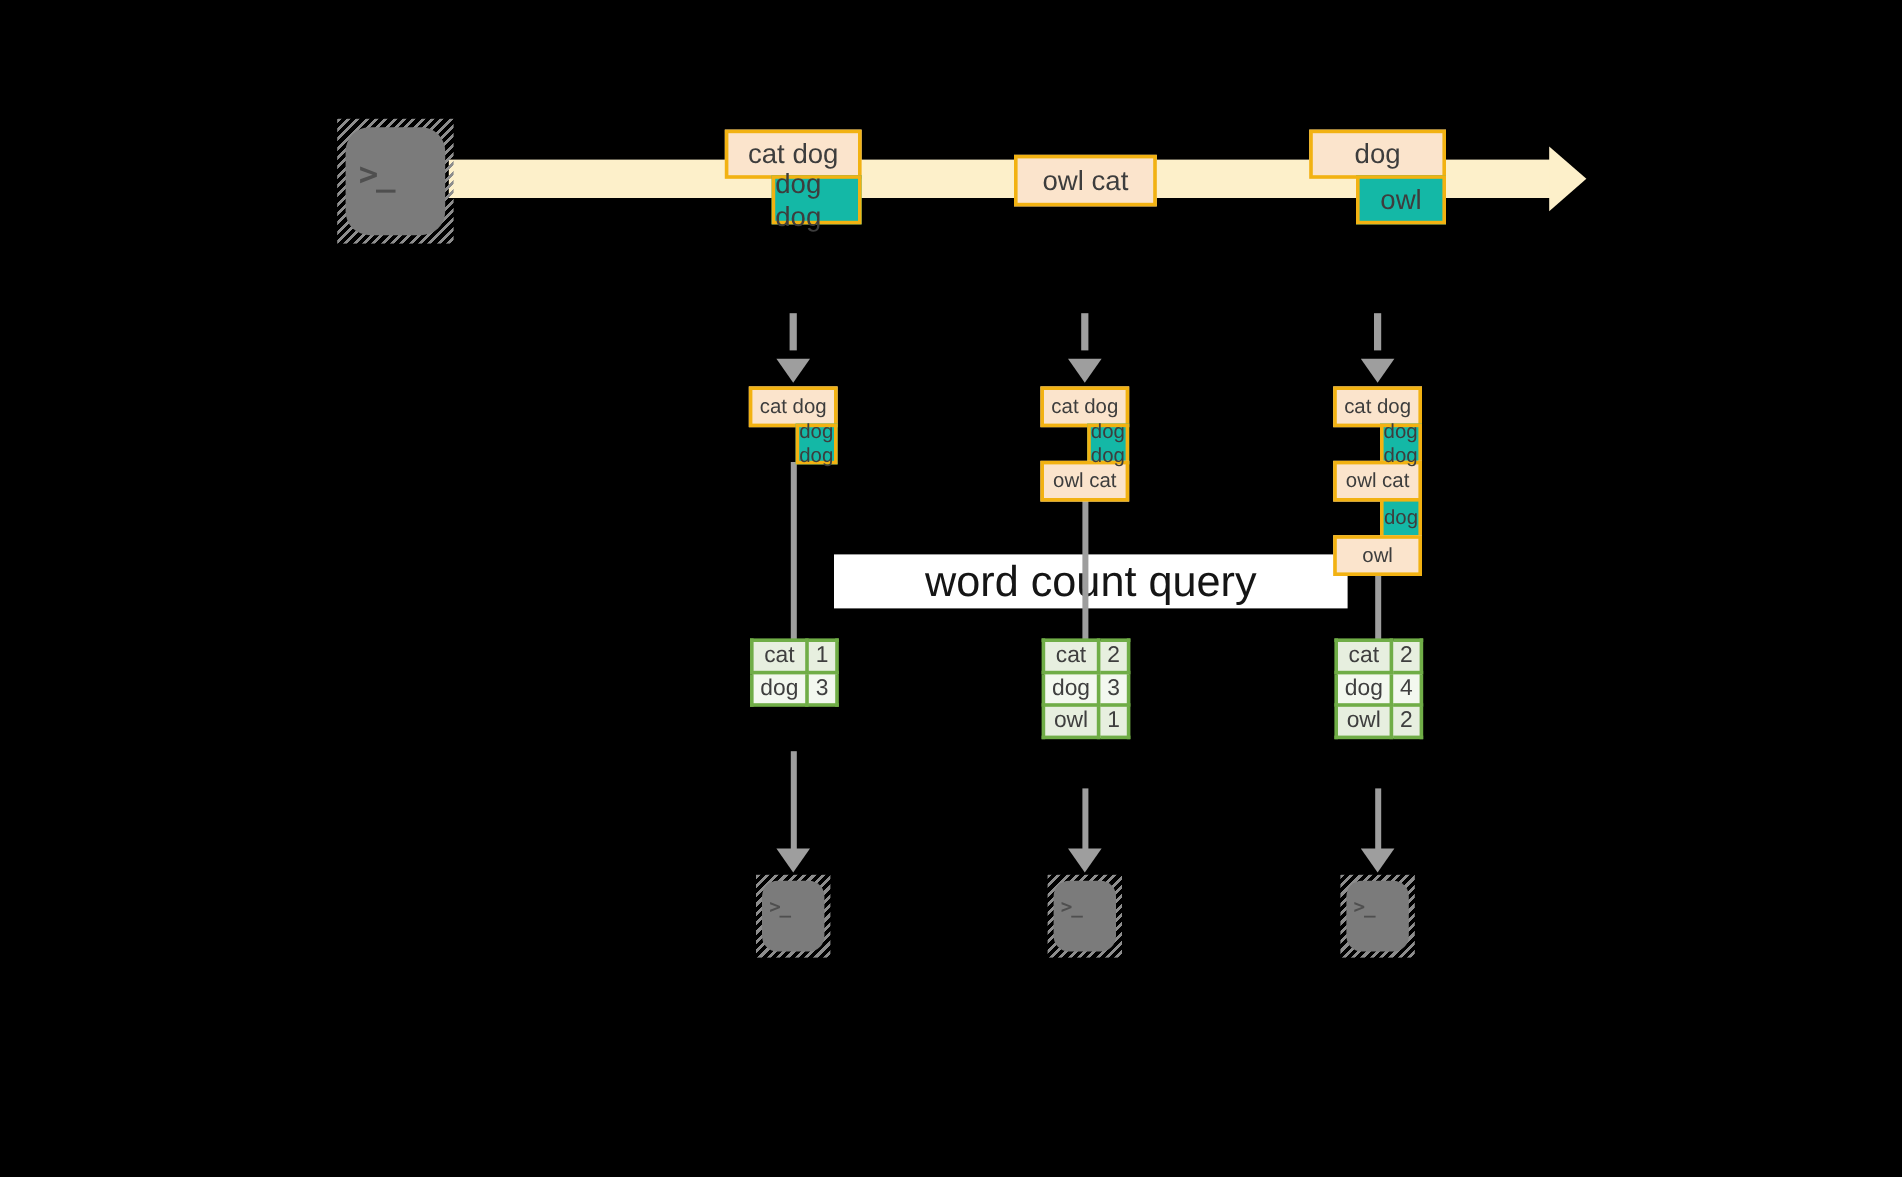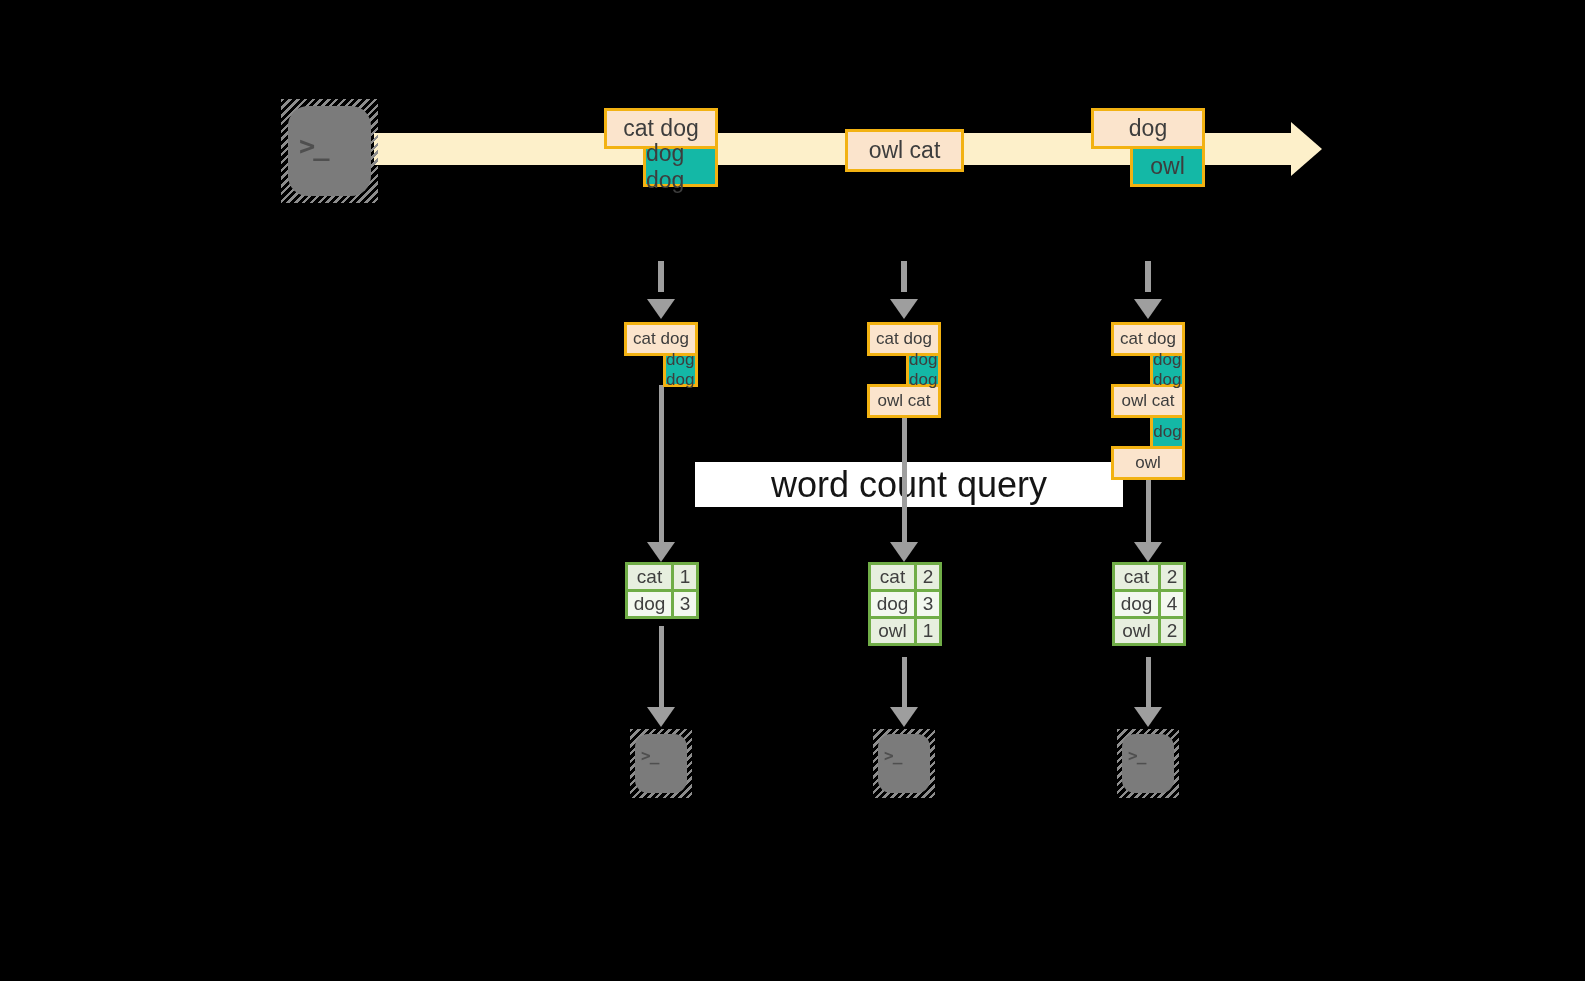--- a/index.html
+++ b/index.html
@@ -48,21 +48,21 @@
   .tri { position:absolute; width:0; height:0; z-index:3;
     border-left:14px solid transparent; border-right:14px solid transparent;
     border-top:20px solid #9e9e9e; }
 
   
   .querybox { position:absolute; left:695px; top:462px; width:428px; height:45px;
     background:#ffffff; z-index:2; display:flex; align-items:center; justify-content:center;
     font-size:36px; font-weight:300; color:#151515; }
 
   
-  .rtable { position:absolute; top:562px; border-collapse:collapse; z-index:4; }
+  .rtable { position:absolute; top:532px; border-collapse:collapse; z-index:4; }
   .rtable td { border:3px solid #70ad47; height:27px; padding:0; font-size:19px;
     text-align:center; color:#3f3f3f; }
   .rtable td.wcell { width:46px; }
   .rtable td.ncell { width:25px; }
   tr.ga { background:#e7efdf; }
   tr.gb { background:#f3f8ef; }
 </style>
 </head>
 <body>
 

